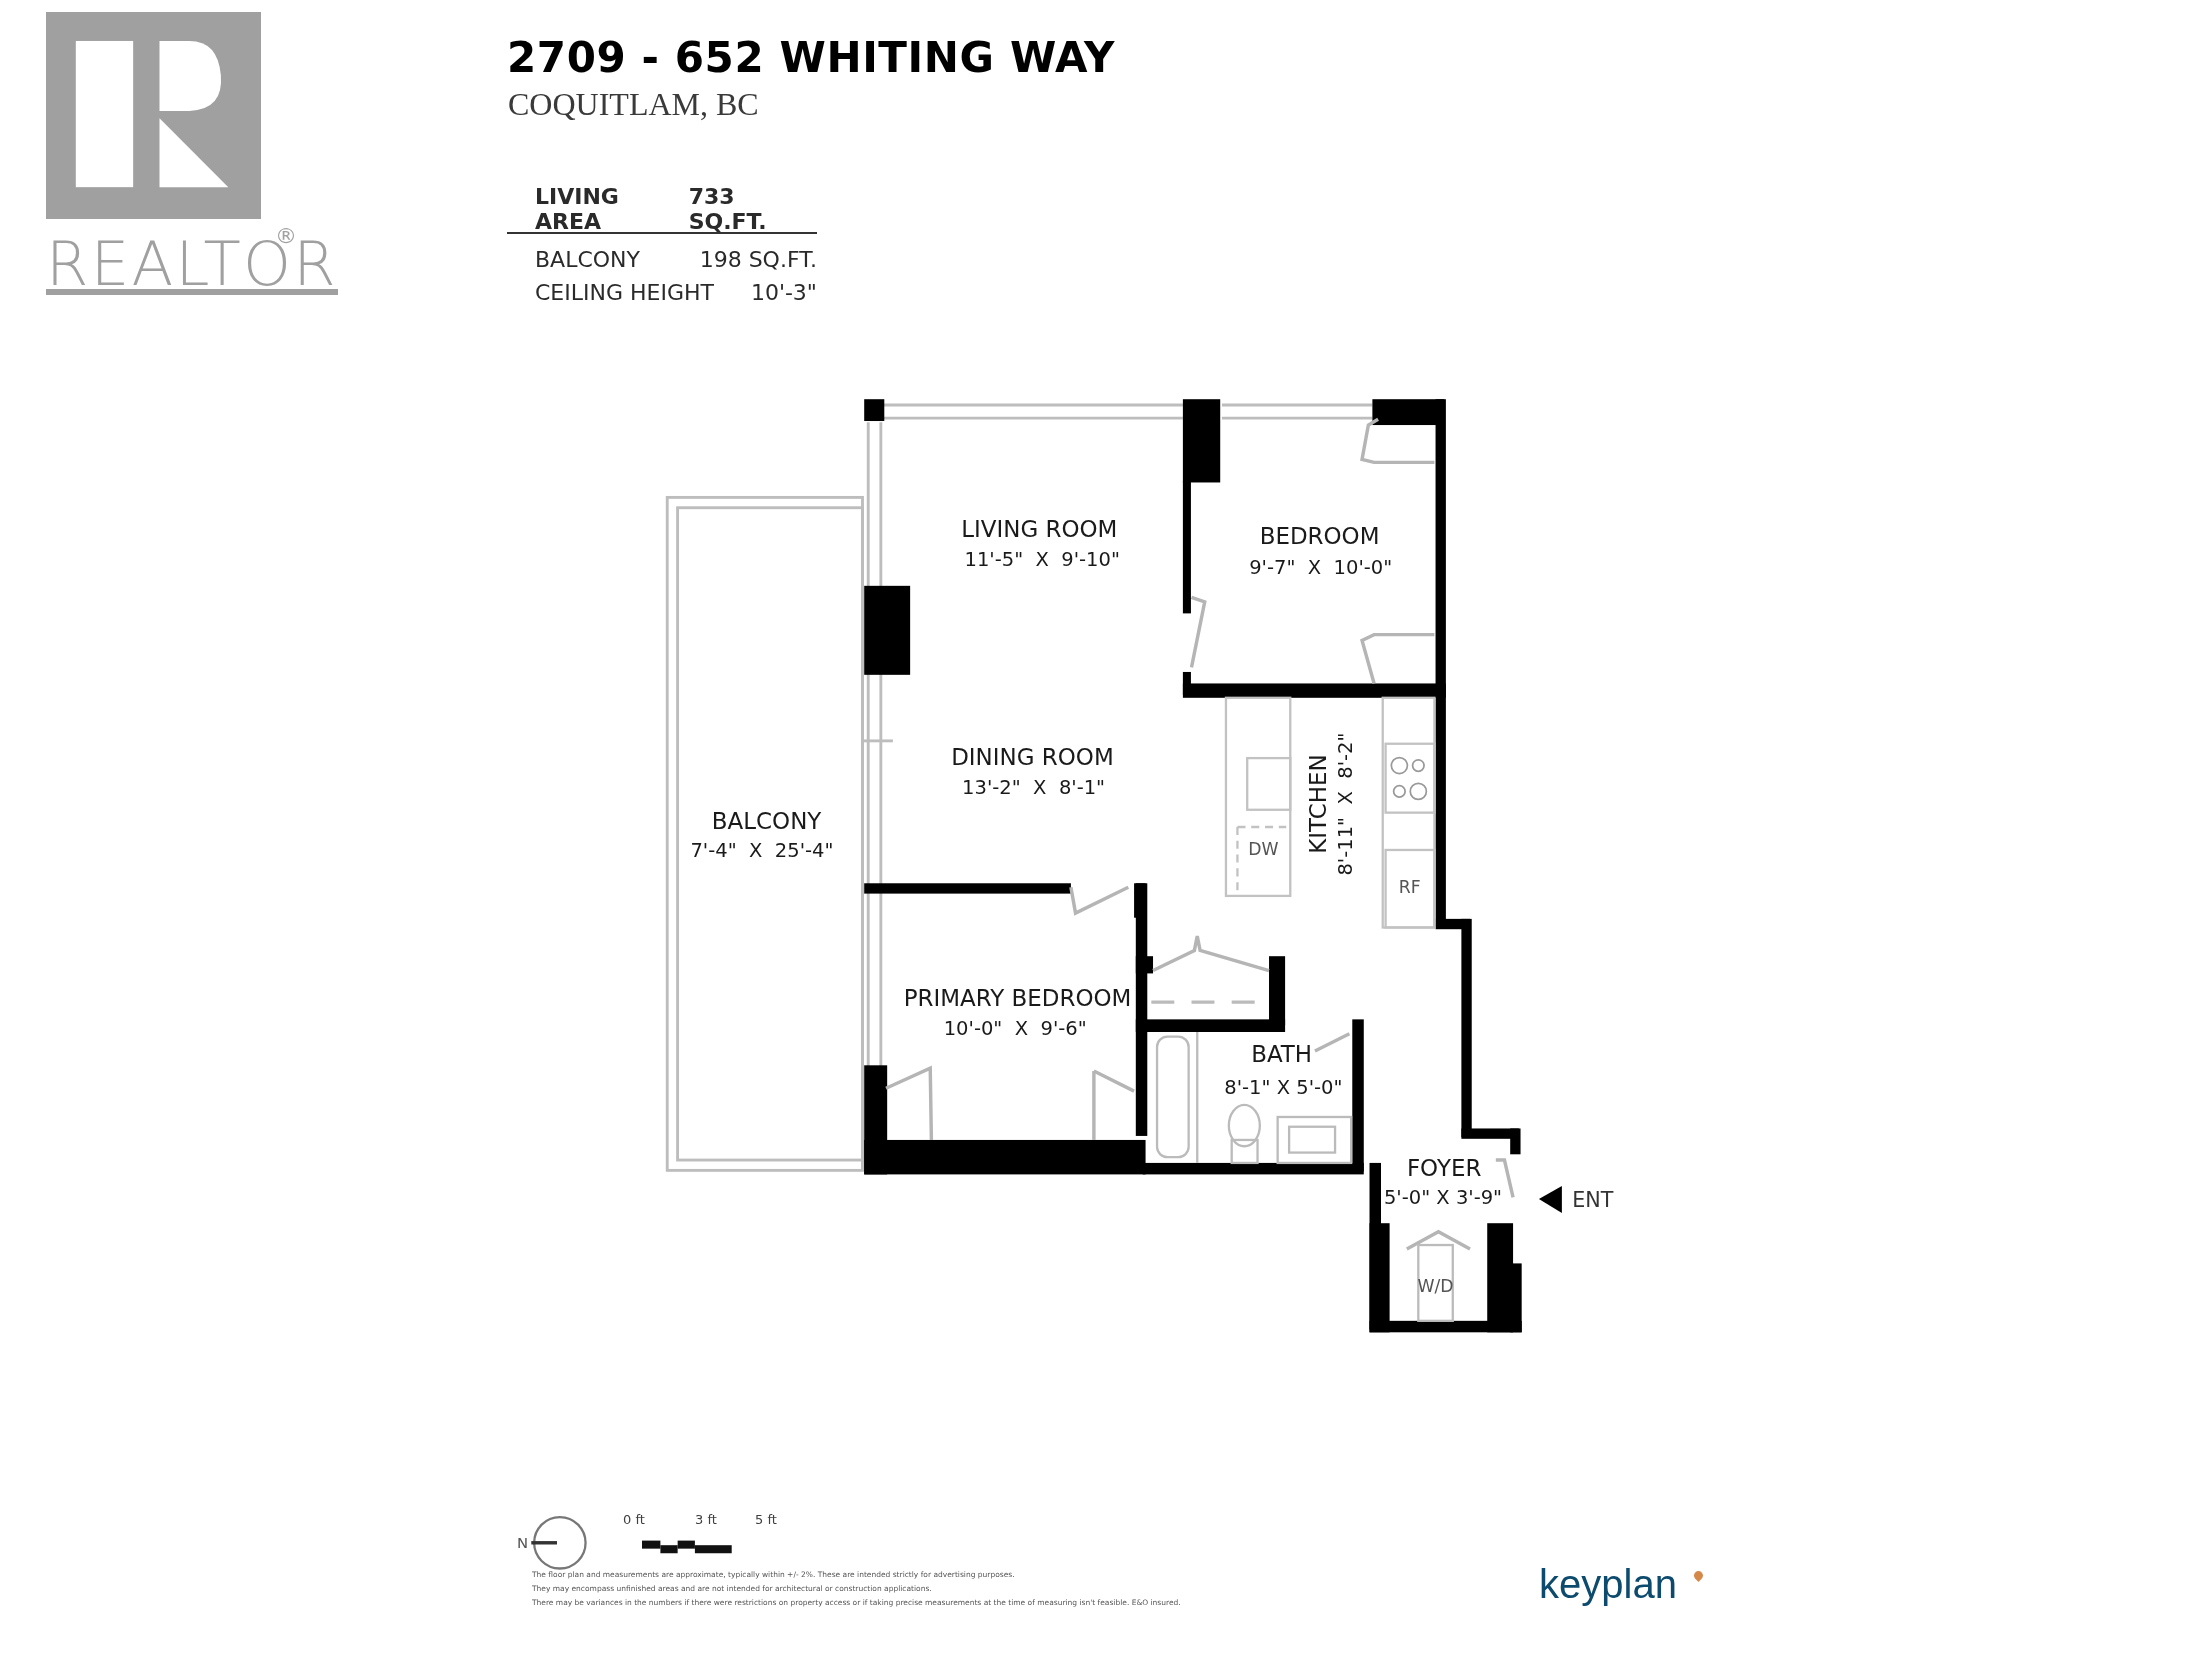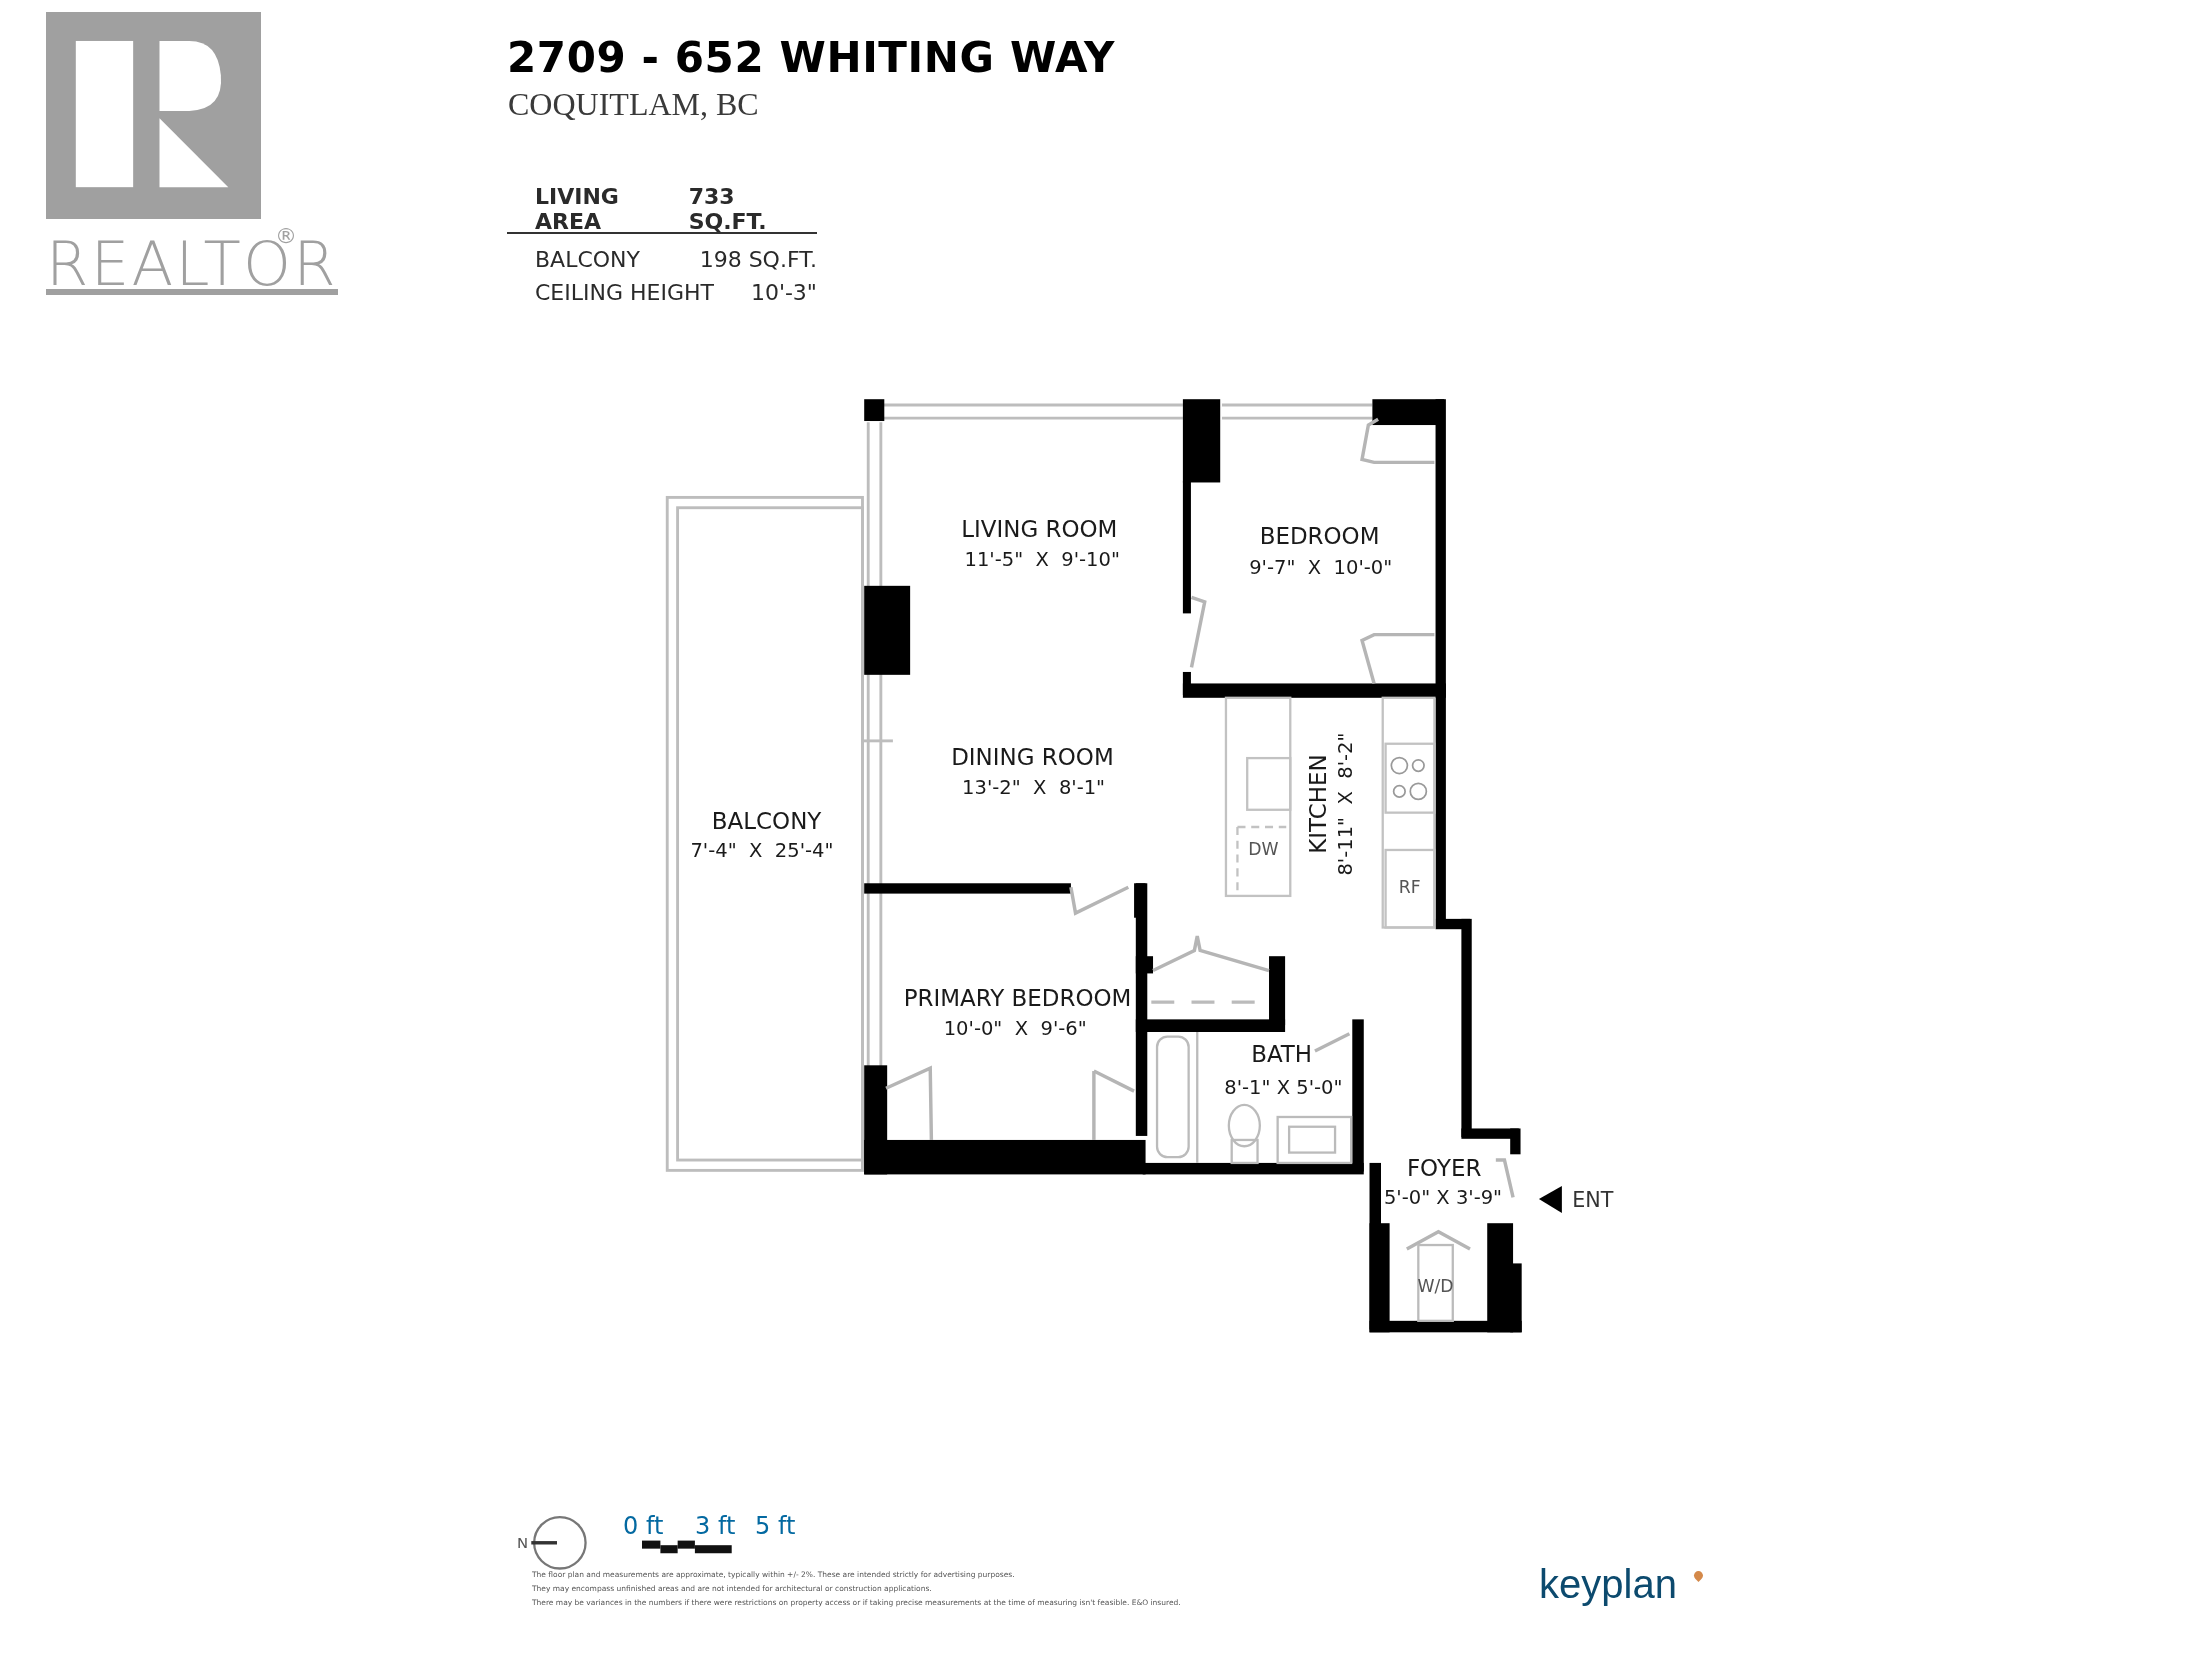--- a/index.html
+++ b/index.html
@@ -25,21 +25,21 @@
 
   
   .plan { left: 0; top: 0; width: 2205px; height: 1654px; }
   .room-label { font-family: "DejaVu Sans", sans-serif; font-size: 40px; fill: #1a1a1a; text-anchor: middle; }
   .room-dim { font-family: "DejaVu Sans", sans-serif; font-size: 34px; fill: #1a1a1a; text-anchor: middle; }
   .fixture-label { font-family: "DejaVu Sans", sans-serif; font-size: 30px; fill: #555; text-anchor: middle; }
   .ent-label { font-family: "DejaVu Sans", sans-serif; font-size: 36px; fill: #333; }
 
   
   .compass { left: 517px; top: 1513px; width: 80px; height: 63px; }
-  .scale-labels { left: 623px; top: 1512px; font-size: 24px; color: #0369a1; white-space: nowrap; }
+  .scale-labels { left: 623px; top: 1512px; font-size: 13px; color: #404040; white-space: nowrap; }
   .scale-labels span { position: absolute; top: 0; }
   .scale-bar { left: 642px; top: 1536px; width: 115px; height: 23px; }
   .disclaimer { left: 532px; top: 1568px; width: 861px; font-size: 7.5px; line-height: 13.8px; color: #555; }
   .keyplan { left: 1539px; top: 1562px; font-size: 40px; color: #0c4a6e; letter-spacing: 0px; white-space: nowrap; font-family: "Liberation Sans", sans-serif; }
   .keyplan-dot { left: 1694px; top: 1571px; width: 9.2px; height: 9.2px; background: #d4894a; border-radius: 50% 50% 50% 0; transform: rotate(-45deg); }
 </style>
 </head>
 <body>
 
 <div class="abs realtor-logo">

